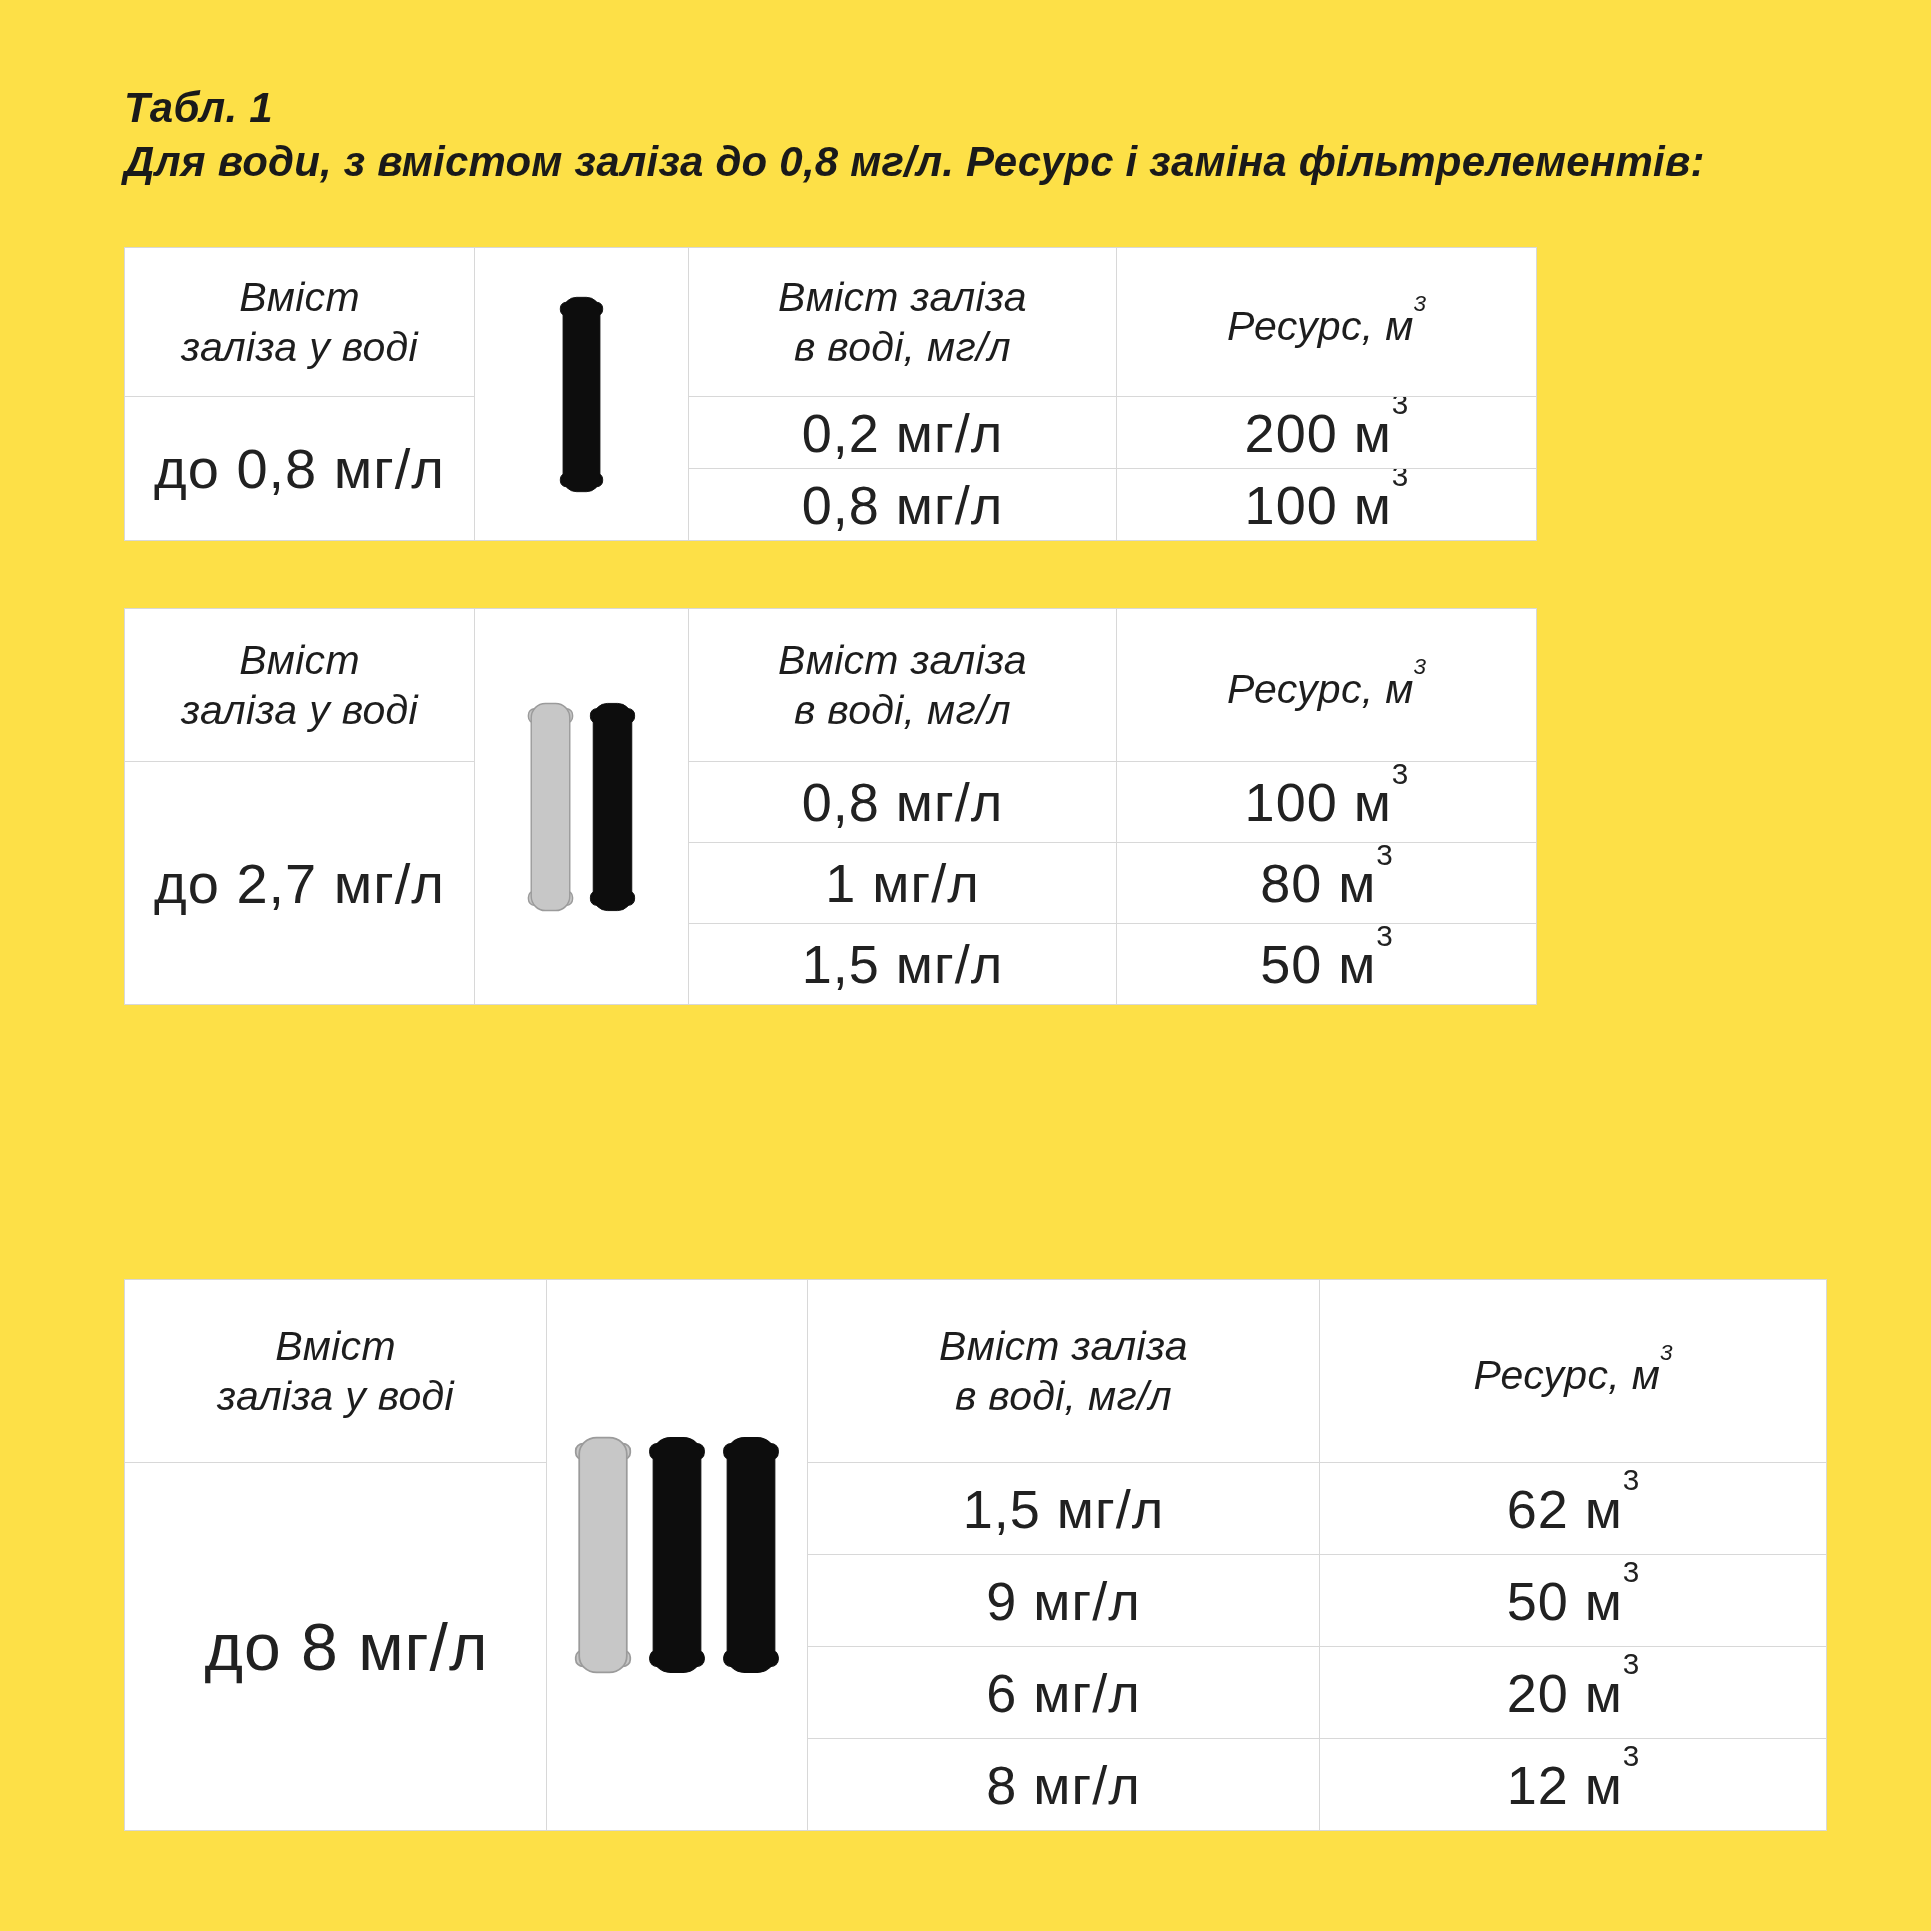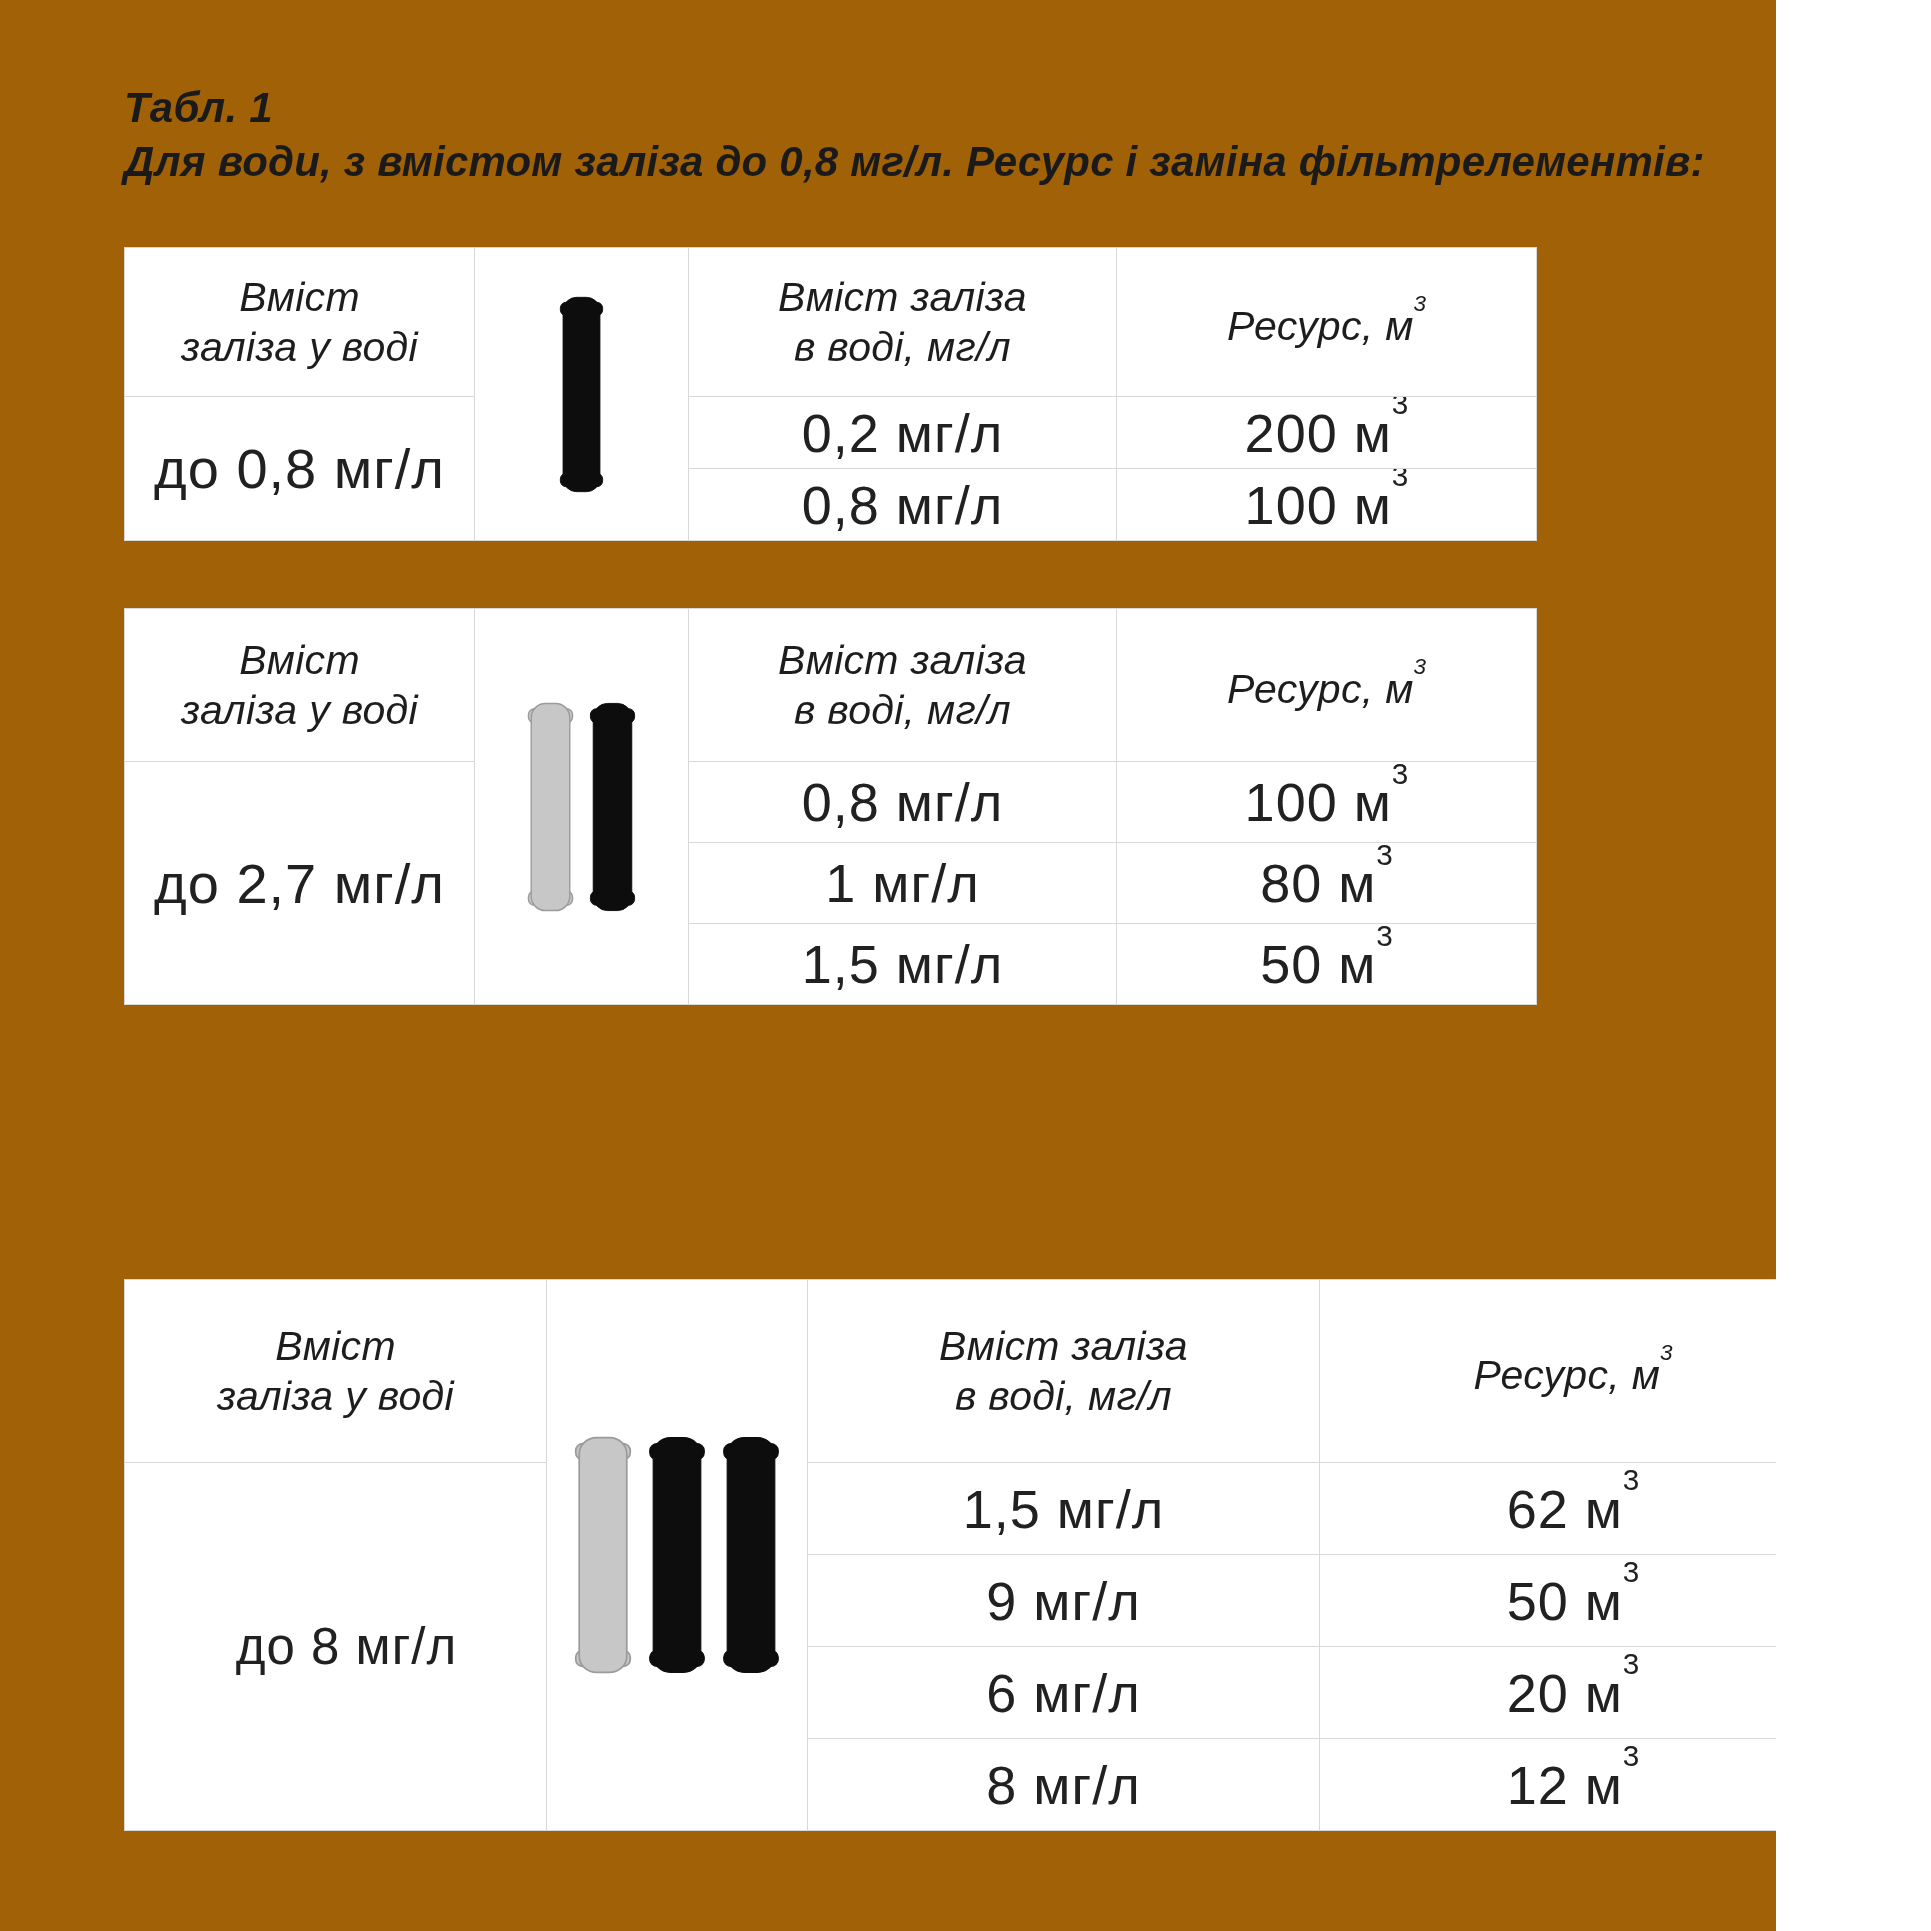--- a/index.html
+++ b/index.html
@@ -1,20 +1,20 @@
 <!DOCTYPE html>
 <html><head>
 <meta charset="utf-8">
 <style>
   html, body { margin: 0; padding: 0; background: #ffffff; }
   #canvas {
     position: relative;
-    width: 1776px;
+    width: 1931px;
     height: 1931px;
-    background: #a16207;
+    background: #fde047;
     font-family: "Liberation Sans", sans-serif;
     color: #1b1b1b;
     overflow: hidden;
   }
 
   .heading { position: absolute; left: 124px; }
   .heading .h-title,
   .heading .h-subtitle {
     font-style: italic;
     font-weight: 700;
@@ -54,21 +54,21 @@
     letter-spacing: 0.3px;
   }
   .val {
     font-weight: 400;
     font-size: 54px;
     color: #212121;
     letter-spacing: 1px;
     white-space: nowrap;
   }
   .span-label { font-size: 56px; }
-  #table3 .span-label { font-size: 51px; padding-left: 22px; }
+  #table3 .span-label { font-size: 66px; padding-left: 22px; }
 
   sup.cube {
     font-size: 55%;
     position: relative;
     top: -0.62em;
     letter-spacing: 0;
   }
 
   .cart-wrap {
     display: flex;

